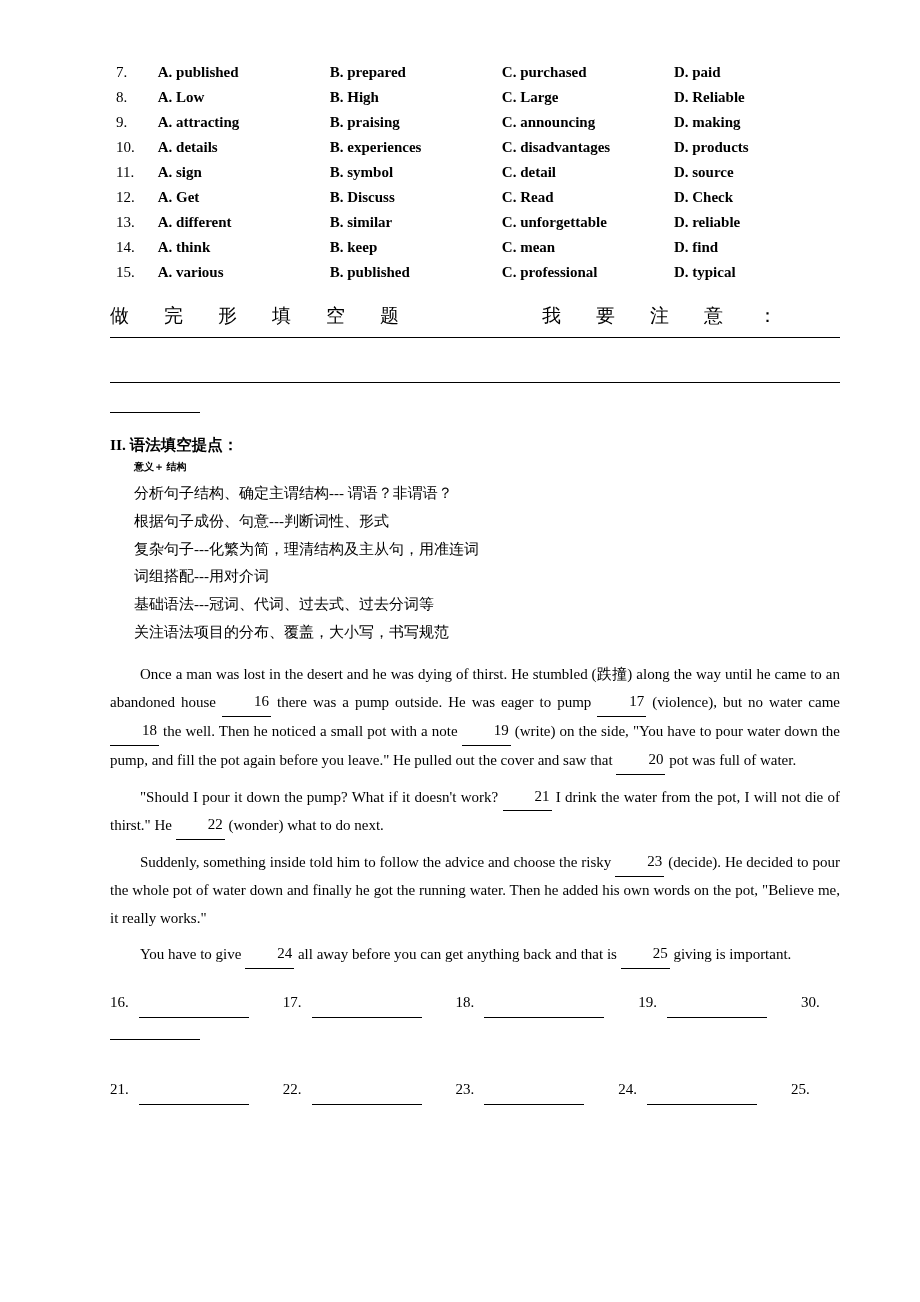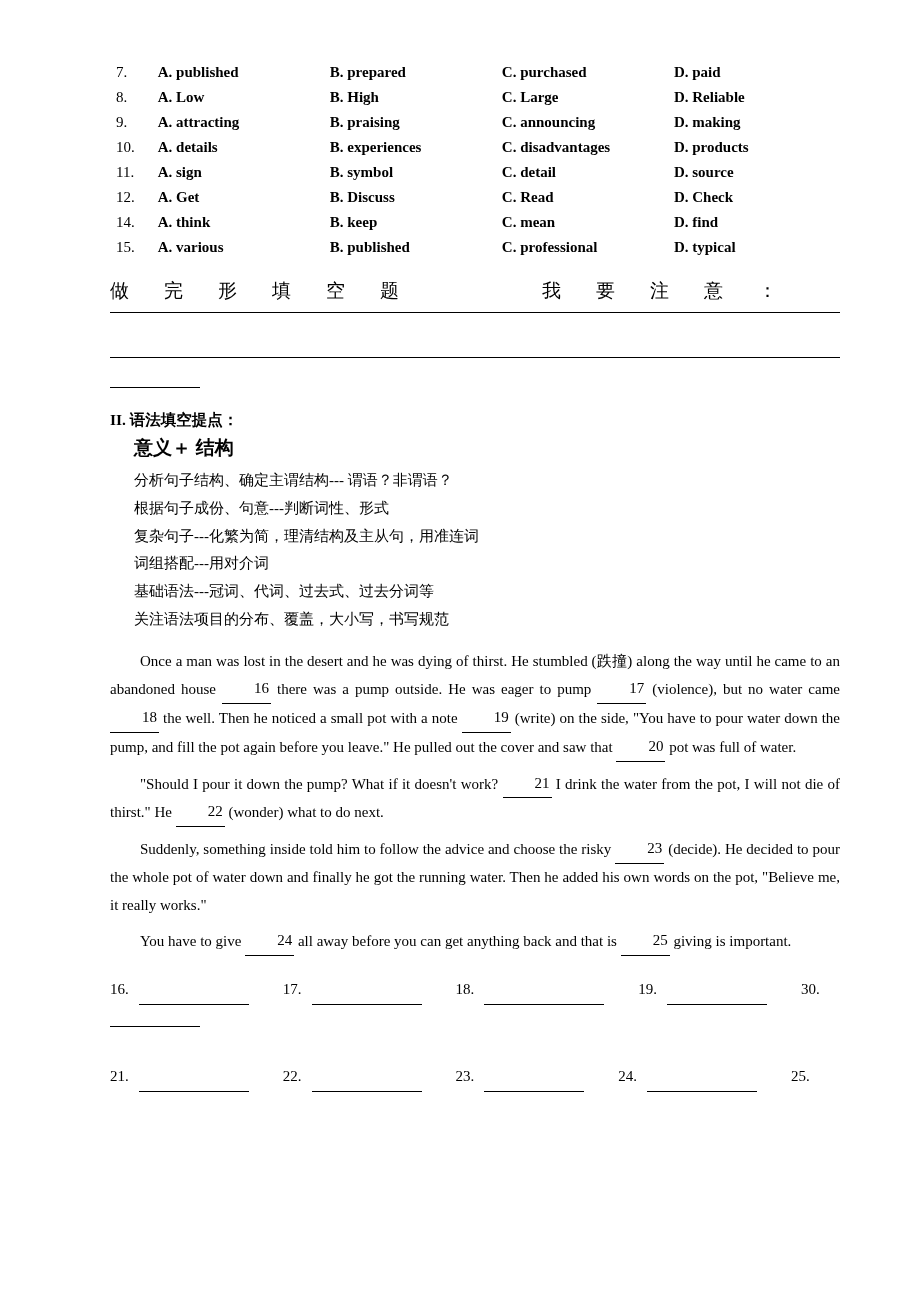--- a/index.html
+++ b/index.html
@@ -62,21 +62,21 @@
     }
     .section-ii {
       margin-top: 22px;
     }
     .section-ii-title {
       font-weight: bold;
       font-size: 15.5px;
       margin-bottom: 4px;
     }
     .section-ii-subtitle {
-      font-size: 19px;
+      font-size: 10px;
       margin-bottom: 6px;
       margin-left: 24px;
       font-weight: bold;
     }
     .notes-list {
       margin-left: 24px;
       margin-bottom: 10px;
       line-height: 1.85;
       font-size: 15px;
     }
@@ -162,20 +162,27 @@
       <td class="opt-col">B. symbol</td>
       <td class="opt-col">C. detail</td>
       <td class="opt-col">D. source</td>
     </tr>
         <tr>
       <td class="num-col">12.</td>
       <td class="opt-col">A. Get</td>
       <td class="opt-col">B. Discuss</td>
       <td class="opt-col">C. Read</td>
       <td class="opt-col">D. Check</td>
+    </tr>
+        <tr>
+      <td class="num-col">13.</td>
+      <td class="opt-col">A. different</td>
+      <td class="opt-col">B. similar</td>
+      <td class="opt-col">C. unforgettable</td>
+      <td class="opt-col">D. reliable</td>
     </tr>
         <tr>
       <td class="num-col">14.</td>
       <td class="opt-col">A. think</td>
       <td class="opt-col">B. keep</td>
       <td class="opt-col">C. mean</td>
       <td class="opt-col">D. find</td>
     </tr>
         <tr>
       <td class="num-col">15.</td>

